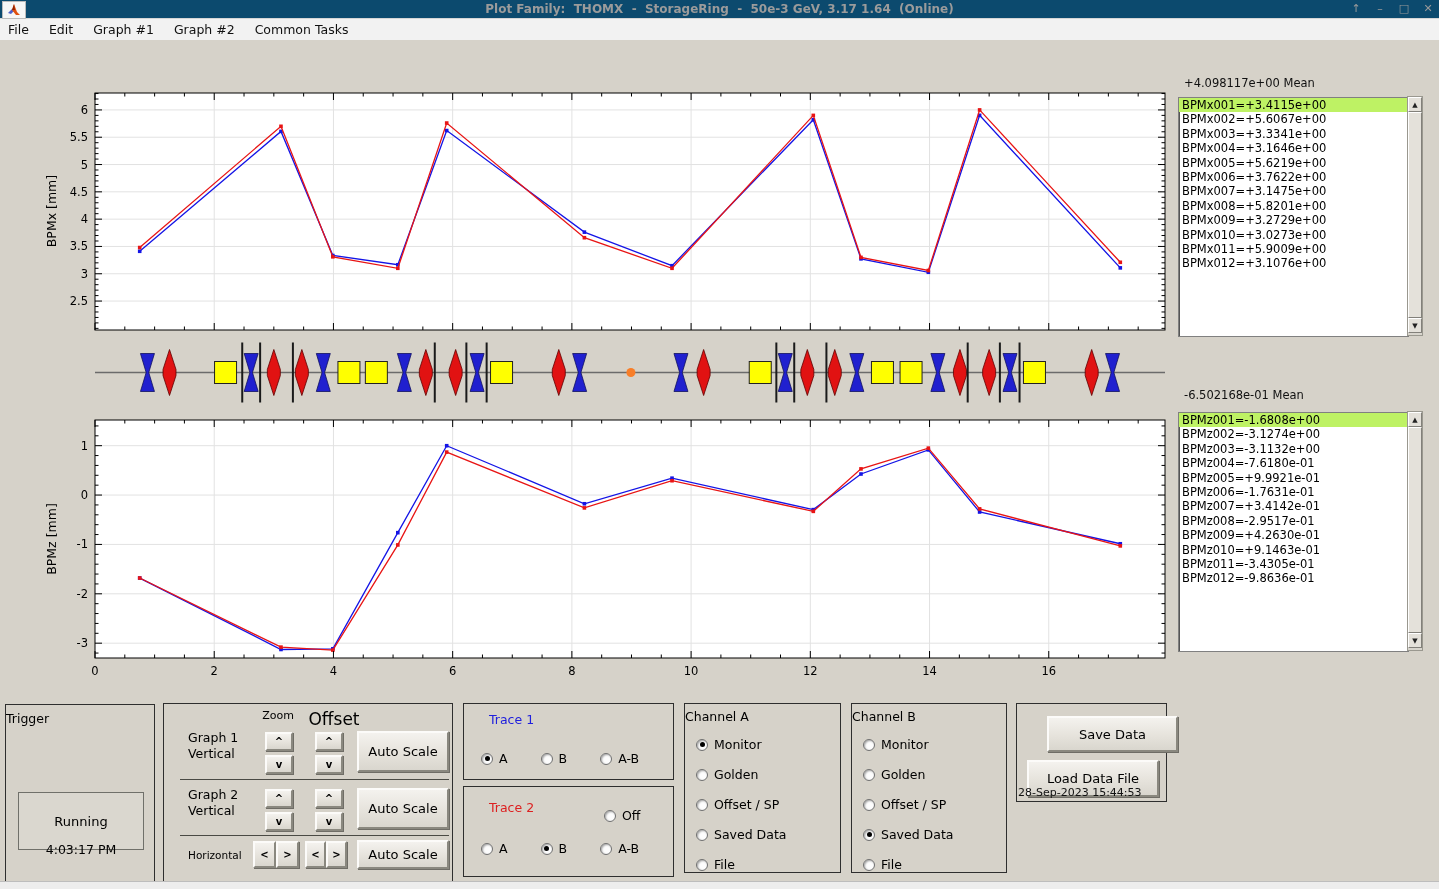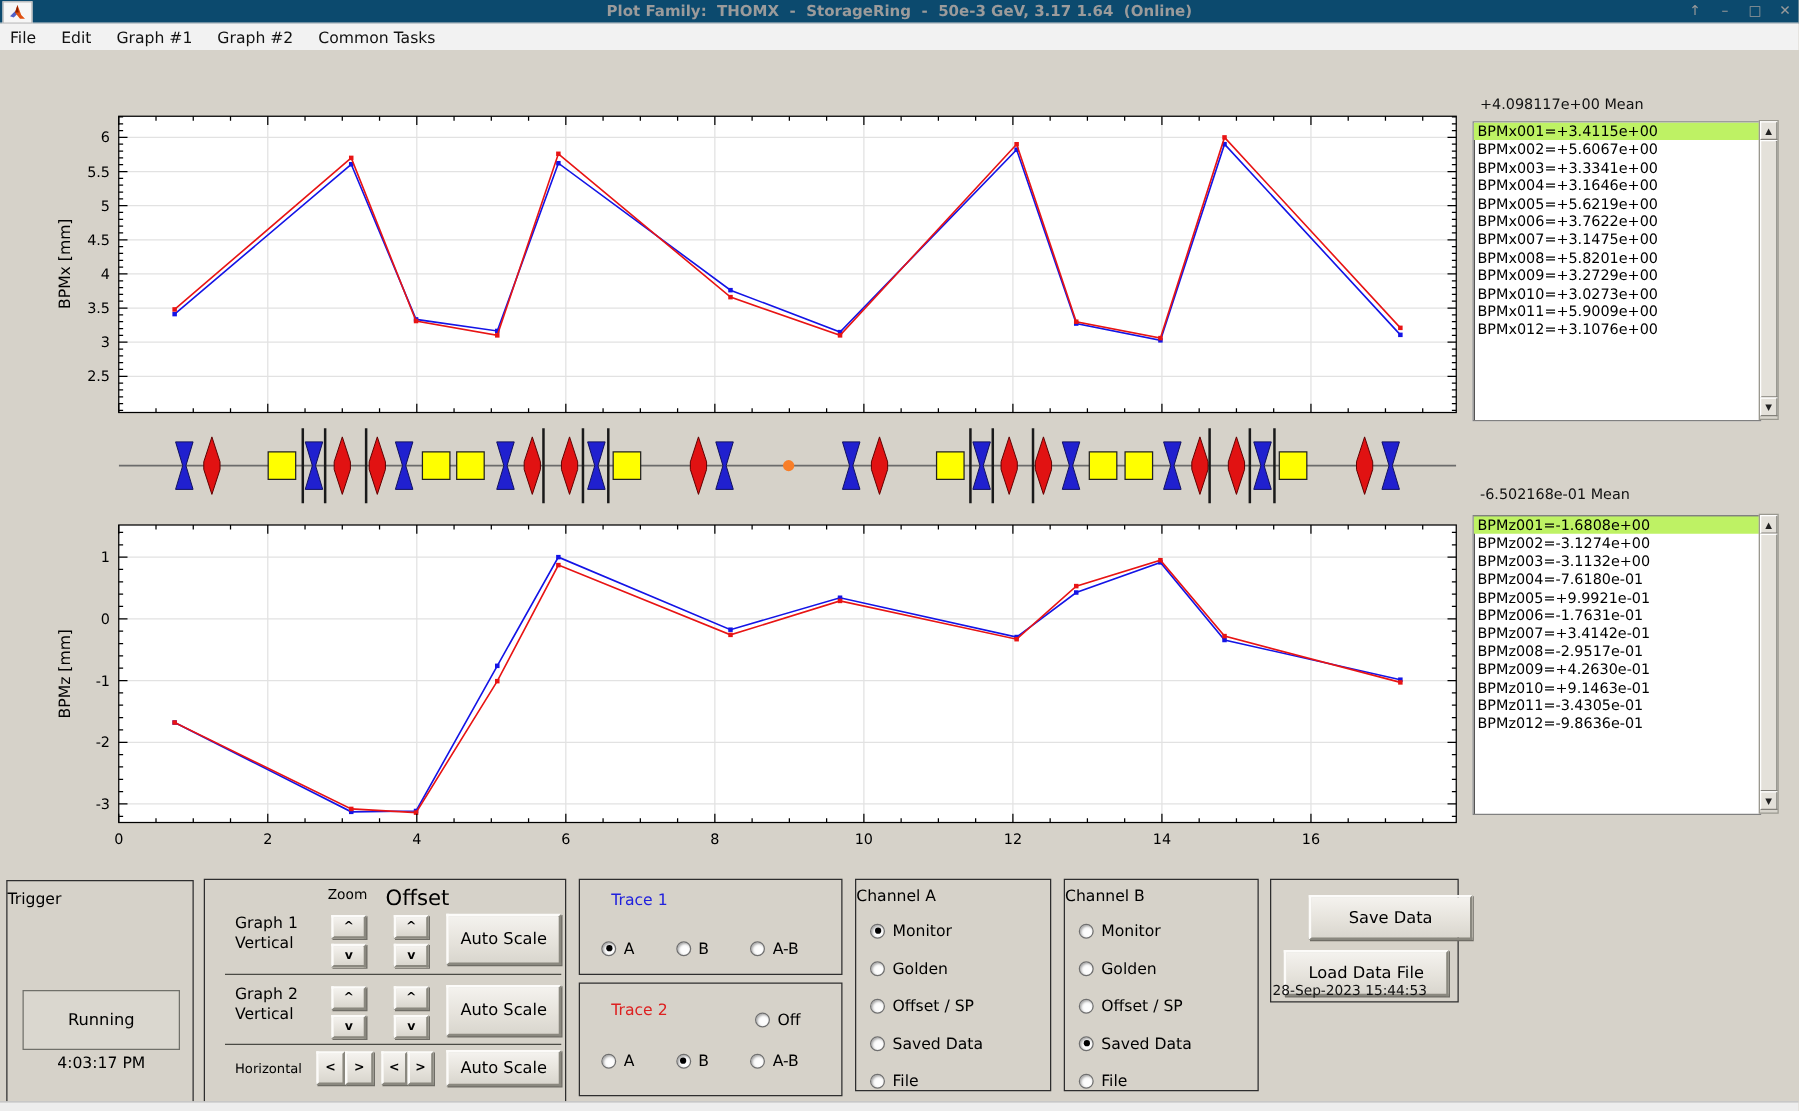--- a/index.html
+++ b/index.html
@@ -556,21 +556,21 @@
       <text x="402.6601671309192" y="258" text-anchor="middle" font-size="11.5" fill="#000">6</text>
       <text x="521.8802228412256" y="258" text-anchor="middle" font-size="11.5" fill="#000">8</text>
       <text x="641.100278551532" y="258" text-anchor="middle" font-size="11.5" fill="#000">10</text>
       <text x="760.3203342618384" y="258" text-anchor="middle" font-size="11.5" fill="#000">12</text>
       <text x="879.5403899721448" y="258" text-anchor="middle" font-size="11.5" fill="#000">14</text>
       <text x="998.7604456824513" y="258" text-anchor="middle" font-size="11.5" fill="#000">16</text>
     </svg></div>
 
 <div class="abs panel" style="left:5px;top:704px;width:150px;height:180px;">
   <div class="ptitle" style="margin-top:6px;">Trigger</div>
-  <div class="abs btnflat" style="left:12px;top:87px;width:126px;height:48px;text-align:right;">Running</div>
+  <div class="abs btnflat" style="left:12px;top:87px;width:126px;height:58px;text-align:right;">Running</div>
   <div class="abs" style="left:0;top:137px;width:150px;text-align:center;font-size:12.5px;">4:03:17 PM</div>
 </div>
 
 <div class="abs panel" style="left:163px;top:703px;width:290px;height:182px;">
   <div class="abs" style="left:88px;top:5px;width:52px;text-align:center;font-size:11px;">Zoom</div>
   <div class="abs" style="left:144px;top:5px;width:52px;text-align:center;font-size:17px;">Offset</div>
 
   <div class="abs" style="left:24px;top:26px;font-size:12.5px;line-height:16px;">
     <div>Graph 1</div>
     <div>Vertical</div>

